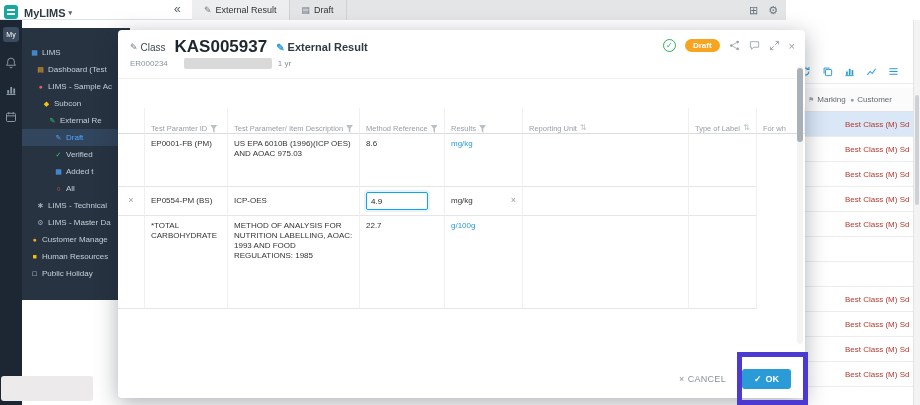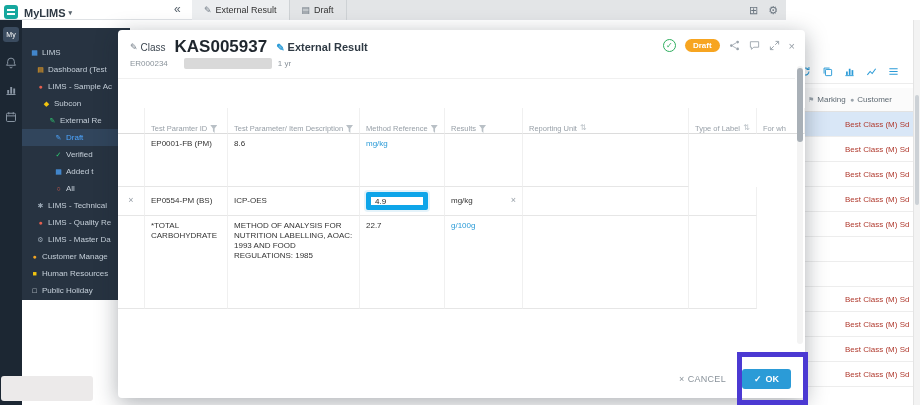--- a/index.html
+++ b/index.html
@@ -72,21 +72,21 @@
   .mh .mcell{color:#98a0a8;border-bottom:1px solid #dcdcdc;display:flex;align-items:flex-end;gap:3px;padding:0 6px;height:26px;font-size:7.5px;cursor:pointer}
   .mh .hl{white-space:nowrap;overflow:hidden}
   .funnel{flex:0 0 7px;width:7px;height:8px;background:#b9c0c6;clip-path:polygon(0 0,100% 0,62% 45%,62% 100%,38% 78%,38% 45%)}
   .sorti{color:#b9c0c6;font-size:8px}
   .r1 .mcell{min-height:53px}
   .r2 .mcell{min-height:29px;display:flex;align-items:center}
   .r3 .mcell{min-height:93px}
   .rmx{justify-content:center;color:#98a0a8;font-size:9px;cursor:pointer}
   .clrx{margin-left:auto;color:#98a0a8;font-size:9px;cursor:pointer}
   .link{color:#2b9bd7;cursor:pointer}
-  .res-input{width:62px;height:18px;border:5px solid #0ea5e9;border-radius:2px;font-size:8px;padding:2px 4px;font-family:inherit;color:#222;box-shadow:0 0 0 2px rgba(43,155,215,.12);outline:none}
+  .res-input{width:62px;height:18px;border:1px solid #0ea5e9;border-radius:2px;font-size:8px;padding:2px 4px;font-family:inherit;color:#222;box-shadow:0 0 0 2px rgba(43,155,215,.12);outline:none}
   .mscroll{position:absolute;right:2px;top:36px;width:6px;height:278px;background:#f3f3f3;border-radius:3px;cursor:pointer}
   .mscroll .thumb{position:absolute;left:0;right:0;top:2px;height:74px;background:#a9b0b7;border-radius:3px}
   .m-foot{position:absolute;right:14px;bottom:9px;display:flex;align-items:center;gap:16px}
   .cancel{font-size:9px;color:#8a939b;letter-spacing:.3px;display:flex;gap:3px;align-items:center;cursor:pointer}
   .okbtn{background:#2b9bd7;color:#fff;border:none;border-radius:3px;font-size:9px;font-weight:bold;padding:5px 12px;display:flex;gap:4px;align-items:center;font-family:inherit;cursor:pointer}
 
   
   .anno{position:absolute;left:737px;top:352px;width:71px;height:53px;border:5px solid #4b39d2;z-index:100;pointer-events:none}
   .redact-bl{position:absolute;left:1px;top:376px;width:92px;height:25px;background:#eceaea;border-radius:3px;z-index:60}
 </style>
@@ -169,24 +169,20 @@
         <span class="ni c-blue">▦</span>
         <span>Added t</span>
       </div>
     <div class="nav-item lv4">
         <span class="ni c-red">○</span>
         <span>All</span>
       </div>
     <div class="nav-item lv1">
         <span class="ni c-gray">✱</span>
         <span>LIMS - Technical</span>
-      </div>
-    <div class="nav-item lv1">
-        <span class="ni c-red">●</span>
-        <span>LIMS - Quality Re</span>
       </div>
     <div class="nav-item lv1">
         <span class="ni c-gray">⚙</span>
         <span>LIMS - Master Da</span>
       </div>
     <div class="nav-item lv0">
         <span class="ni c-orange">●</span>
         <span>Customer Manage</span>
       </div>
     <div class="nav-item lv0">
@@ -343,20 +339,21 @@
             <span class="sorti">⇅</span>
           </div>
         <div class="mcell">
             <span class="hl">For wh</span>
           </div>
       </div>
 
       <div class="mrow r1">
         <div class="mcell"></div>
         <div class="mcell">EP0001-FB (PM)</div>
+        <div class="mcell">US EPA 6010B (1996)(ICP OES) AND AOAC 975.03</div>
         <div class="mcell">8.6</div>
         <div class="mcell"><span class="link">mg/kg</span></div>
         <div class="mcell"></div>
         <div class="mcell"></div>
       </div>
 
       <div class="mrow r2">
         <div class="mcell rmx">×</div>
         <div class="mcell">EP0554-PM (BS)</div>
         <div class="mcell">ICP-OES</div>

